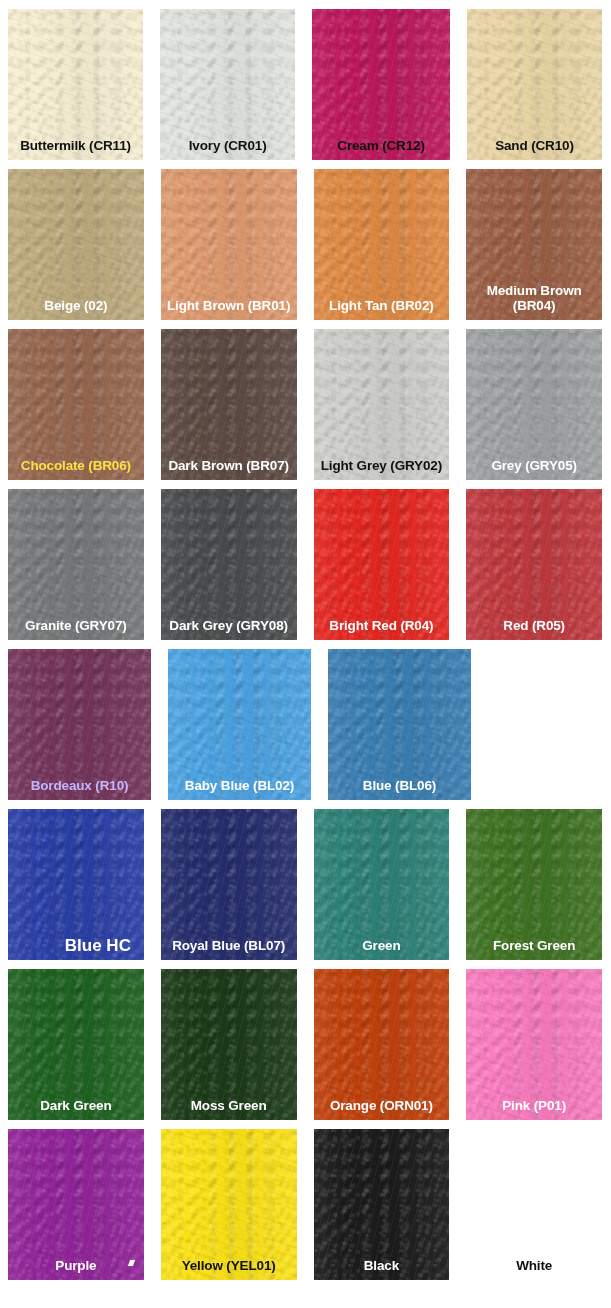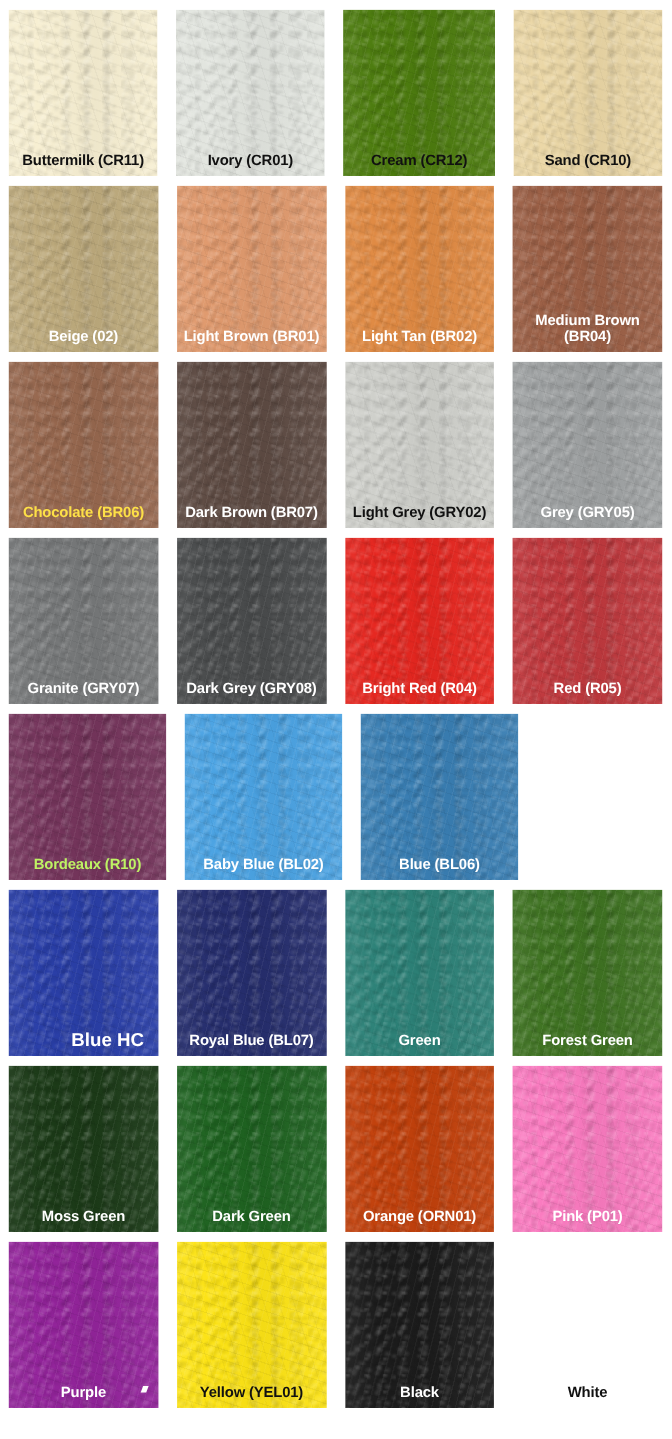--- a/index.html
+++ b/index.html
@@ -122,21 +122,21 @@
       <div class="swatch-cell" style="background: rgb(247, 239, 210);">
         <div class="grain"></div>
         <div class="sheen"></div>
         <div class="swatch-label dark" style="color: rgb(17, 17, 17);">Buttermilk (CR11)</div>
       </div>
       <div class="swatch-cell" style="background: rgb(226, 229, 223);">
         <div class="grain"></div>
         <div class="sheen"></div>
         <div class="swatch-label dark" style="color: rgb(17, 17, 17);">Ivory (CR01)</div>
       </div>
-      <div class="swatch-cell" style="background: #4d7c0f; padding-left: 47px;">
+      <div class="swatch-cell" style="background: #be185d; padding-left: 47px;">
         <div class="grain"></div>
         <div class="sheen"></div>
         <div class="swatch-label dark" style="color: rgb(17, 17, 17);">Cream (CR12)</div>
       </div>
       <div class="swatch-cell" style="background: rgb(235, 215, 166);">
         <div class="grain"></div>
         <div class="sheen"></div>
         <div class="swatch-label dark" style="color: rgb(17, 17, 17);">Sand (CR10)</div>
       </div>
     </div>
@@ -204,21 +204,21 @@
       <div class="swatch-cell" style="background: rgb(192, 57, 62);">
         <div class="grain"></div>
         <div class="sheen"></div>
         <div class="swatch-label light" style="color: rgb(255, 255, 255);">Red (R05)</div>
       </div>
     </div>
     <div class="swatch-row">
       <div class="swatch-cell" style="background: rgb(117, 53, 92);">
         <div class="grain"></div>
         <div class="sheen"></div>
-        <div class="swatch-label light" style="color: #bef264;">Bordeaux (R10)</div>
+        <div class="swatch-label light" style="color: #c4b5fd;">Bordeaux (R10)</div>
       </div>
       <div class="swatch-cell" style="background: rgb(75, 163, 227);">
         <div class="grain"></div>
         <div class="sheen"></div>
         <div class="swatch-label light" style="color: rgb(255, 255, 255);">Baby Blue (BL02)</div>
       </div>
       <div class="swatch-cell" style="background: rgb(58, 127, 180);">
         <div class="grain"></div>
         <div class="sheen"></div>
         <div class="swatch-label light" style="color: rgb(255, 255, 255);">Blue (BL06)</div>
@@ -240,29 +240,29 @@
         <div class="sheen"></div>
         <div class="swatch-label light" style="color: rgb(255, 255, 255);">Green</div>
       </div>
       <div class="swatch-cell" style="background: rgb(63, 115, 34);">
         <div class="grain"></div>
         <div class="sheen"></div>
         <div class="swatch-label light" style="color: rgb(255, 255, 255);">Forest Green</div>
       </div>
     </div>
     <div class="swatch-row">
+      <div class="swatch-cell" style="background: rgb(31, 99, 33);">
+        <div class="grain"></div>
+        <div class="sheen"></div>
+        <div class="swatch-label light" style="color: rgb(255, 255, 255);">Dark Green</div>
+      </div>
       <div class="swatch-cell" style="background: rgb(28, 59, 24);">
         <div class="grain"></div>
         <div class="sheen"></div>
         <div class="swatch-label light" style="color: rgb(255, 255, 255);">Moss Green</div>
-      </div>
-      <div class="swatch-cell" style="background: rgb(31, 99, 33);">
-        <div class="grain"></div>
-        <div class="sheen"></div>
-        <div class="swatch-label light" style="color: rgb(255, 255, 255);">Dark Green</div>
       </div>
       <div class="swatch-cell" style="background: #c2410c;">
         <div class="grain"></div>
         <div class="sheen"></div>
         <div class="swatch-label light" style="color: rgb(255, 255, 255);">Orange (ORN01)</div>
       </div>
       <div class="swatch-cell" style="background: rgb(250, 123, 192);">
         <div class="grain"></div>
         <div class="sheen"></div>
         <div class="swatch-label light" style="color: rgb(255, 255, 255);">Pink (P01)</div>

